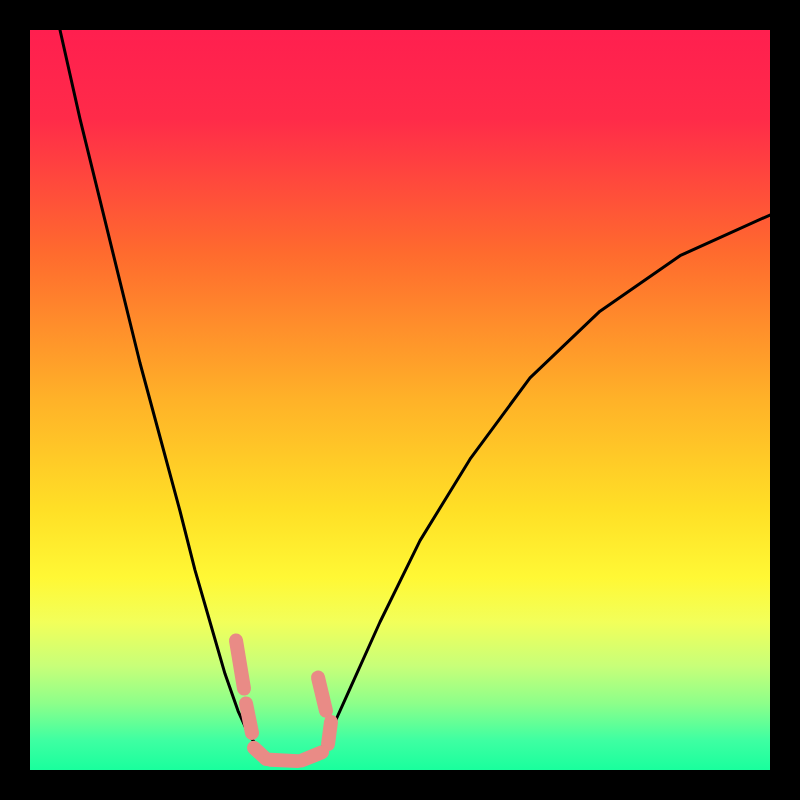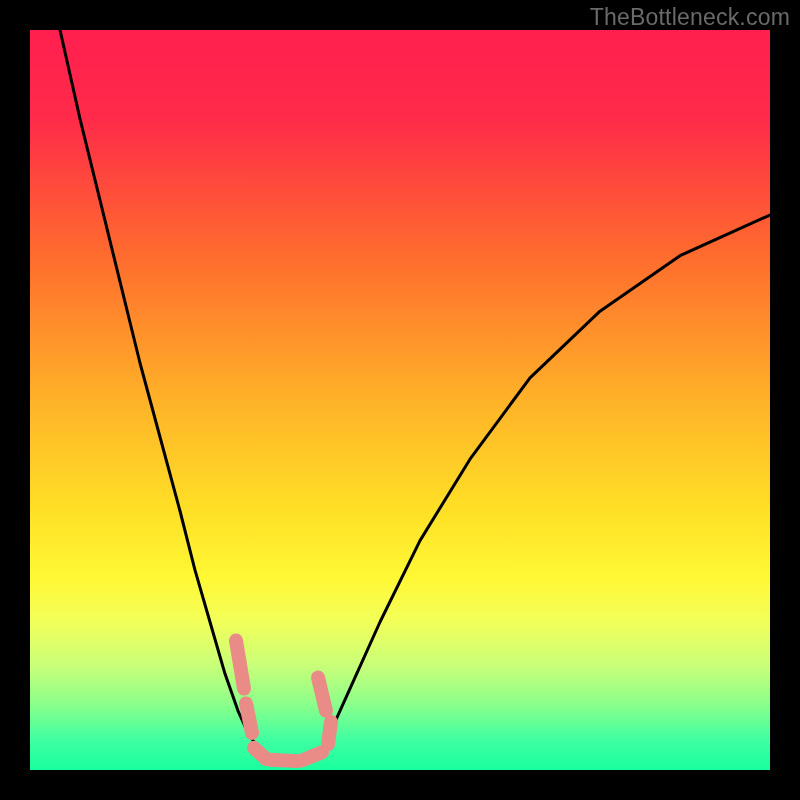--- a/index.html
+++ b/index.html
@@ -80,14 +80,13 @@
           <line x1="216" y1="673.4" x2="222" y2="703" stroke="#e98b86" stroke-width="14" stroke-linecap="round"></line>
           <line x1="288" y1="647.5" x2="296" y2="680.8" stroke="#e98b86" stroke-width="14" stroke-linecap="round"></line>
           <line x1="301" y1="691.9" x2="298" y2="714.1" stroke="#e98b86" stroke-width="14" stroke-linecap="round"></line>
           <line x1="224" y1="717.8" x2="236" y2="728.9" stroke="#e98b86" stroke-width="14" stroke-linecap="round"></line>
           <line x1="240" y1="729.64" x2="268" y2="731.12" stroke="#e98b86" stroke-width="14" stroke-linecap="round"></line>
           <line x1="272" y1="730.38" x2="292" y2="722.24" stroke="#e98b86" stroke-width="14" stroke-linecap="round"></line>
         </g>
     </svg>
   </div>
 
-  <div class="watermark">TheBottleneck.com</div>
 </div>
 
 </body></html>

